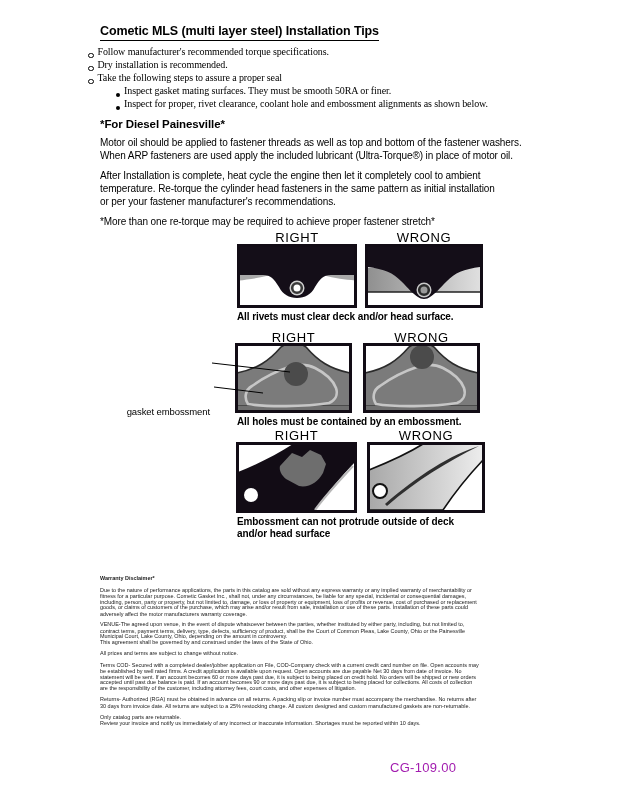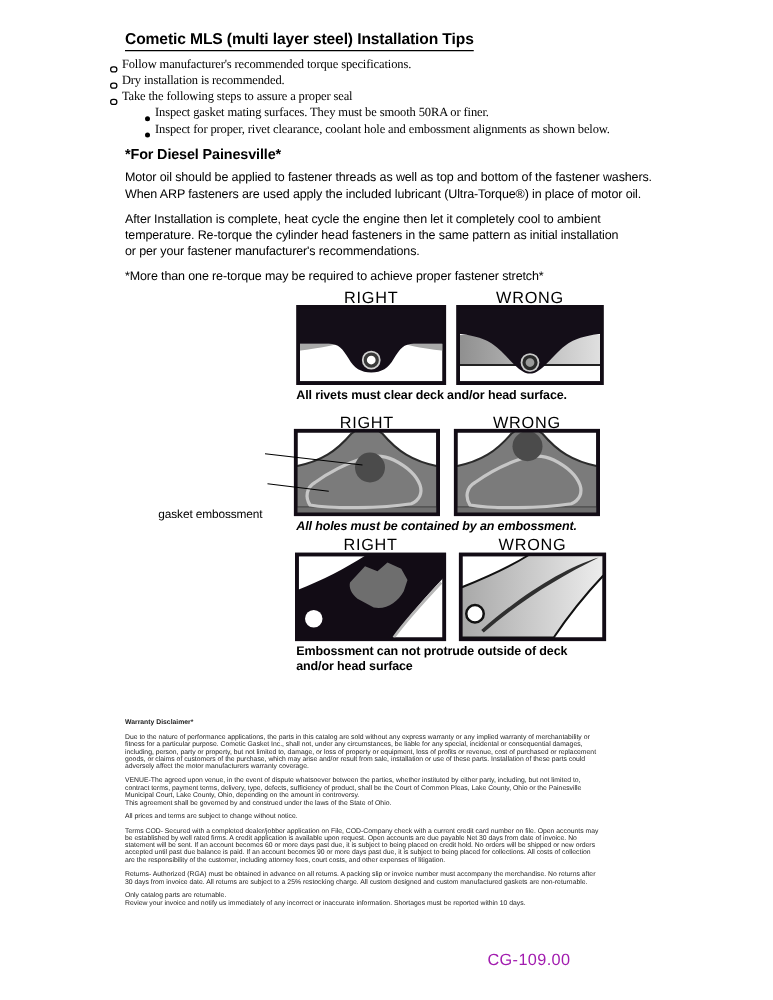--- a/index.html
+++ b/index.html
@@ -32,21 +32,21 @@
   .hd-r3-wrong{top:198px;left:367px;width:118px;}
   .panel{position:absolute;display:block;}
   .pn-r1-right{top:14px;left:237px;}
   .pn-r1-wrong{top:14px;left:365px;}
   .pn-r2-right{top:113px;left:235px;}
   .pn-r2-wrong{top:113px;left:363px;}
   .pn-r3-right{top:212px;left:236px;}
   .pn-r3-wrong{top:212px;left:367px;}
   .dg-caption{position:absolute;font-size:10px;font-weight:bold;letter-spacing:-0.1px;white-space:pre-line;line-height:12px;}
   .cap-r1{top:81px;left:237px;}
-  .cap-r2{top:186px;left:237px;font-style:italic;}
+  .cap-r2{top:186px;left:237px;}
   .cap-r3{top:286px;left:237px;width:270px;}
   .side-label{position:absolute;font-size:9.5px;line-height:11.5px;text-align:right;white-space:pre-line;letter-spacing:-0.1px;}
   .lbl-coolant{top:113px;left:105px;width:105px;}
   .lbl-gasket{top:146px;left:102px;width:108px;margin-top:30px;}
   .leaders{position:absolute;top:0;left:0;pointer-events:none;}
 
   .disclaimer{
     position:absolute;top:575px;left:100px;width:540px;
     transform:scale(0.78);transform-origin:0 0;
     font-size:7px;line-height:7.5px;color:#1a1a1a;letter-spacing:0;

